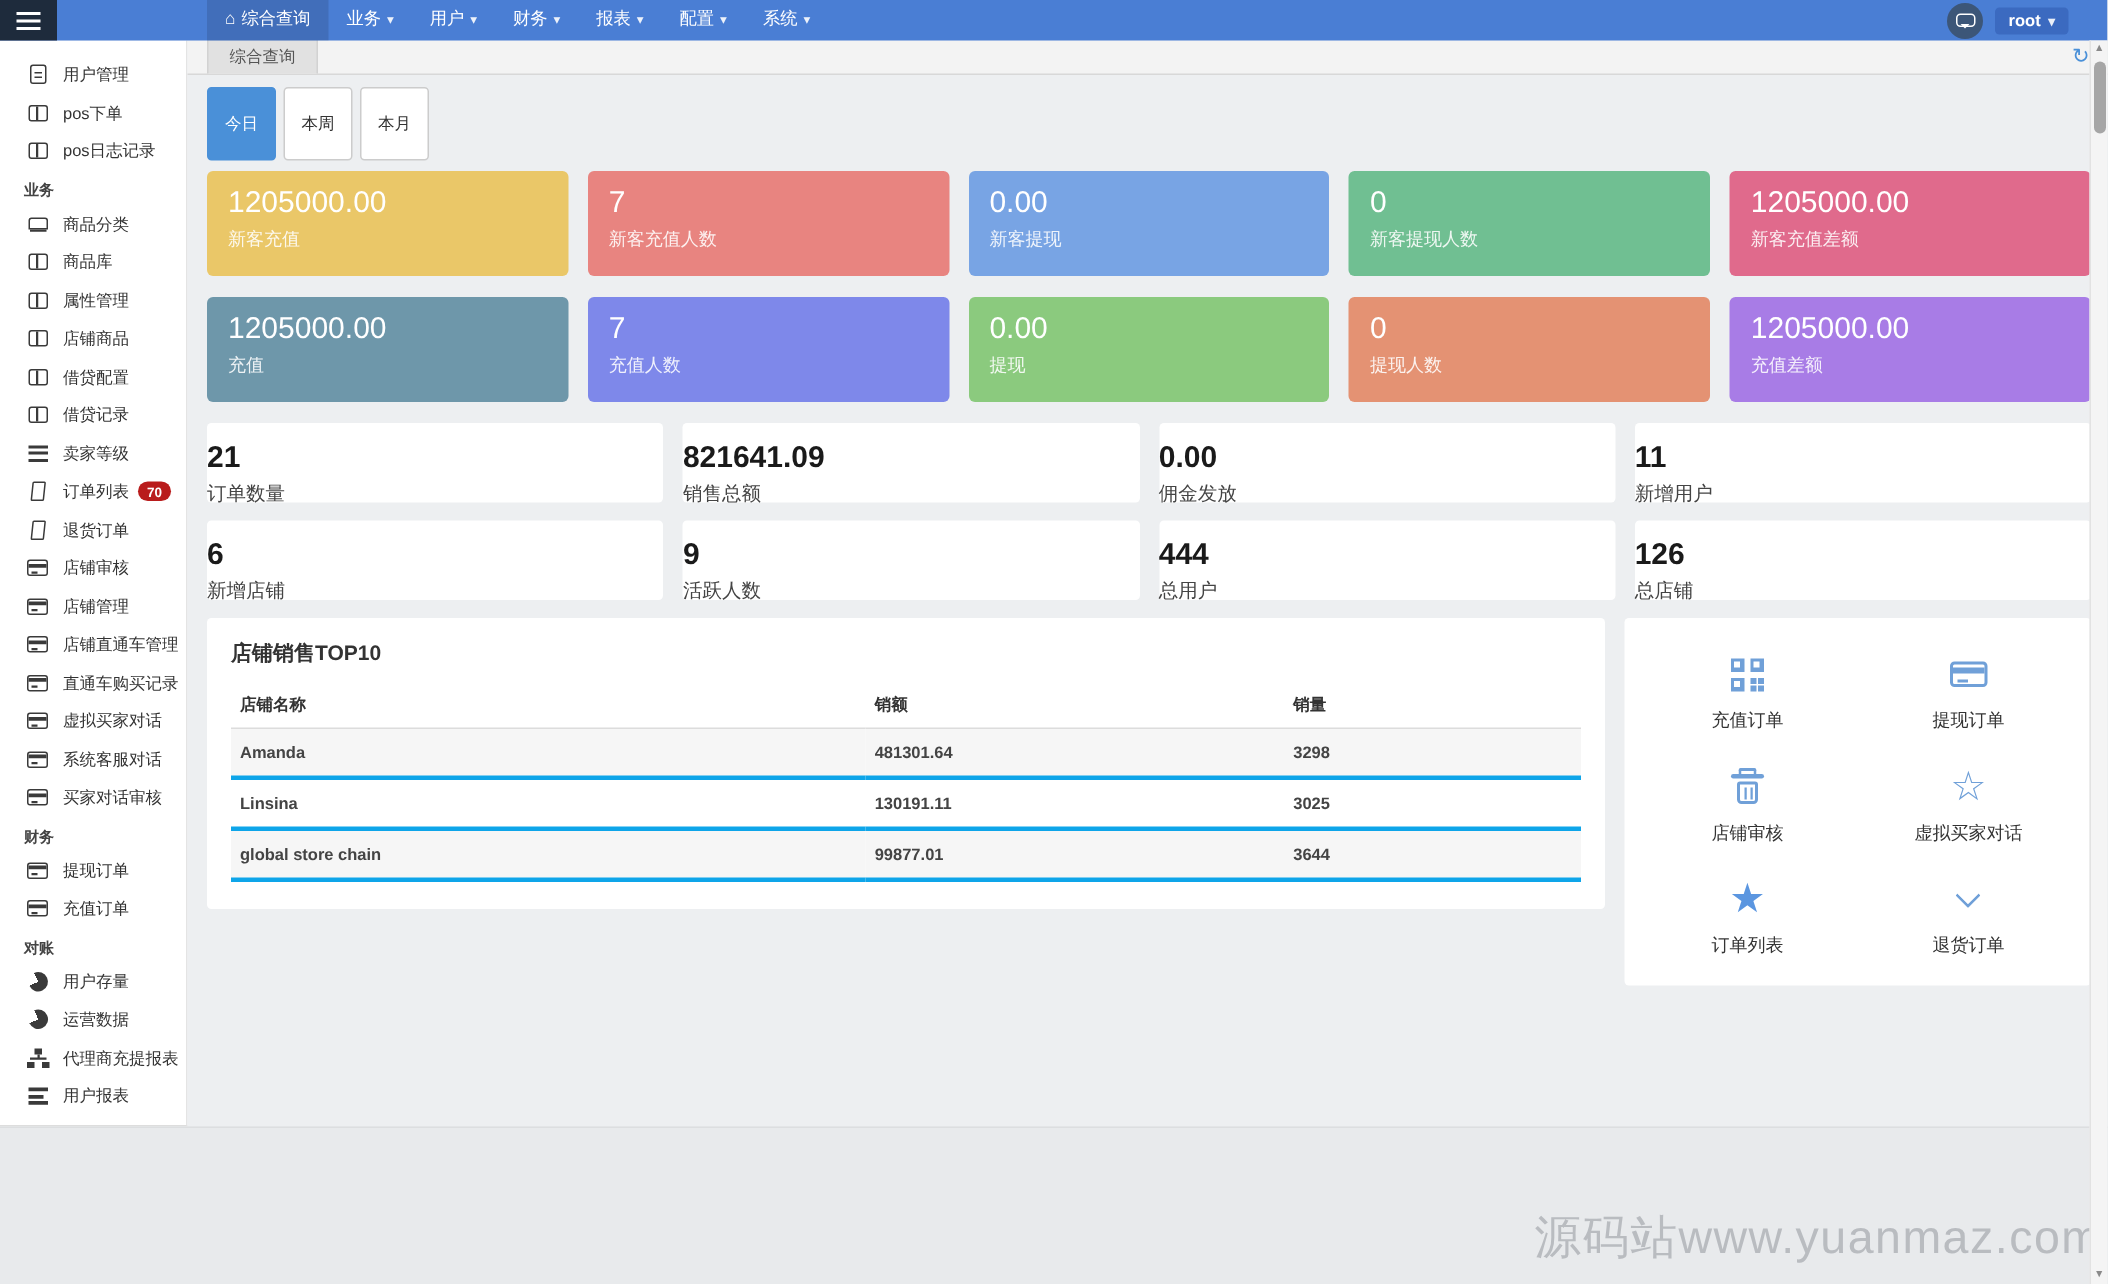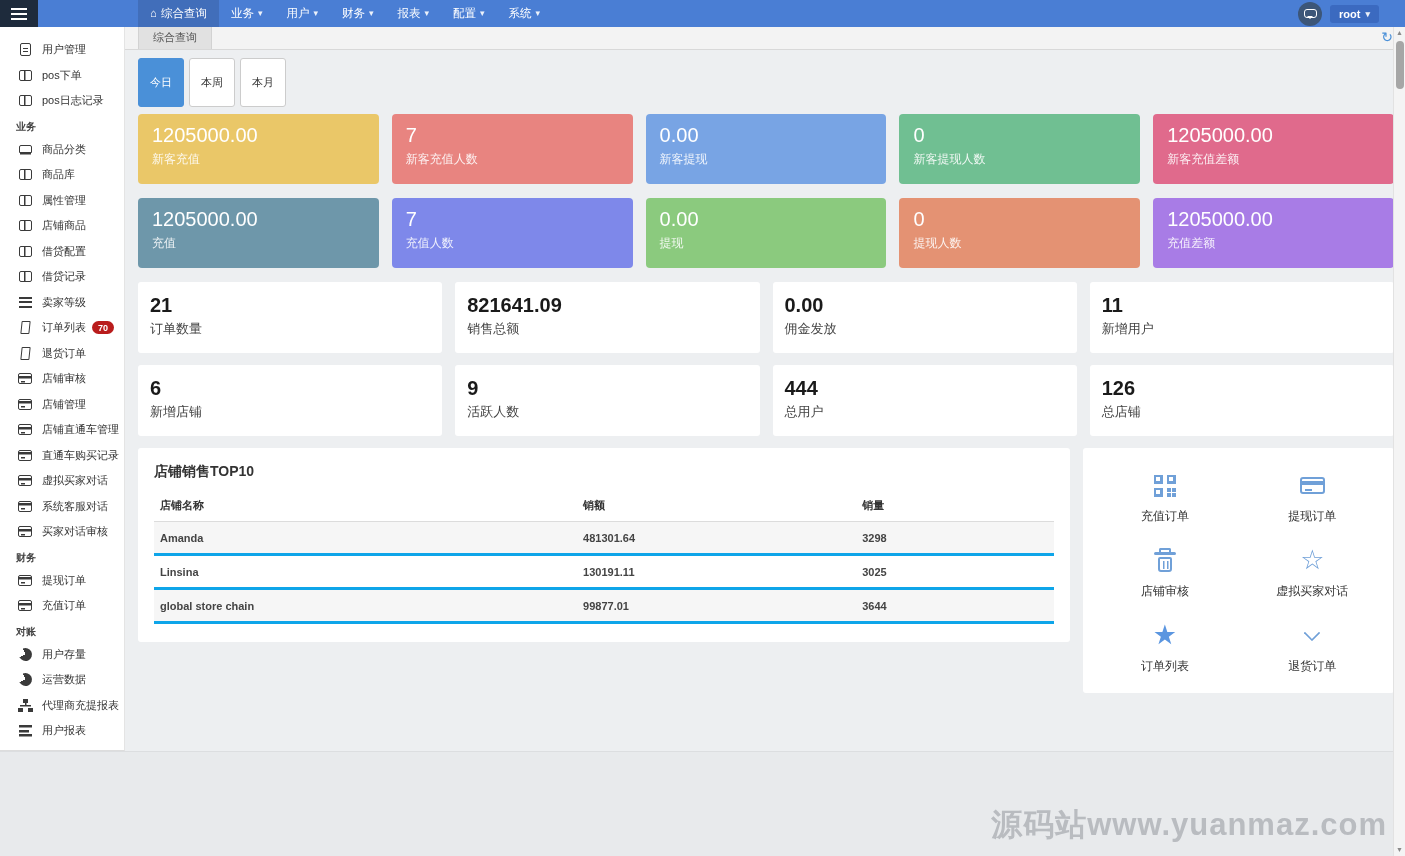--- a/index.html
+++ b/index.html
@@ -48,21 +48,21 @@
   .filters { display:flex; gap:5px; margin:1px 0 7px; }
   .fbtn { font-size:11px; padding:16px 11px; border:1px solid #ccc; background:#fff; color:#333; border-radius:3px; cursor:pointer; }
   .fbtn.on { background:#4a90d8; border-color:#4a90d8; color:#fff; }
 
   .cgrid5 { display:grid; grid-template-columns:repeat(5,1fr); gap:13px; margin-bottom:14px; }
   .stat-card { height:70px; border-radius:4px; padding:9px 14px; color:#fff; cursor:pointer; }
   .stat-card .num { font-size:20px; font-weight:normal; line-height:1.2; }
   .stat-card .lbl { font-size:12px; margin-top:4px; opacity:.88; }
 
   .cgrid4 { display:grid; grid-template-columns:repeat(4,1fr); gap:13px; margin-bottom:12px; }
-  .sum-card { height:71px; background:#fff; border-radius:3px; padding:11px 12px; }
+  .sum-card { height:53px; background:#fff; border-radius:3px; padding:11px 0; }
   .sum-card .num { font-size:20px; font-weight:bold; color:#1a1a1a; line-height:1.2; }
   .sum-card .lbl { font-size:13px; color:#444; margin-top:3px; }
 
   .bottom-grid { display:grid; grid-template-columns:3fr 1fr; gap:13px; align-items:start; }
   .panel { background:#fff; border-radius:3px; }
   .panel-title { font-size:14px; font-weight:bold; color:#333; padding:15px 16px 9px; }
   table.top10 { width:calc(100% - 32px); margin:0 16px 18px; border-collapse:collapse; font-size:11px; }
   table.top10 th { text-align:left; font-weight:bold; color:#333; padding:8px 6px; border-bottom:1px solid #dcdcdc; }
   table.top10 td { color:#444; padding:9.5px 6px; border-bottom:3px solid #0ea5e9;font-weight:bold; }
   table.top10 tbody tr:nth-child(odd) { background:#f6f6f6; }
@@ -83,21 +83,21 @@
   .i-credit-card{width:25px;height:17px;border:2px solid #70a0d8;border-radius:3px;background:linear-gradient(#70a0d8 0 0) 0 2px/100% 4px no-repeat,linear-gradient(#70a0d8 0 0) 3px 10px/7px 2px no-repeat}
   .i-trash{position:relative;width:14px;height:15px;border:2px solid #70a0d8;border-top-width:2.5px;border-radius:2px 2px 3px 3px;margin-top:8px;background:linear-gradient(#70a0d8 0 0) 3px 2px/1.5px 8px no-repeat,linear-gradient(#70a0d8 0 0) 7px 2px/1.5px 8px no-repeat}
   .i-trash::before{content:"";position:absolute;left:-6px;right:-6px;top:-7px;height:2.5px;background:#70a0d8;border-radius:2px}
   .i-trash::after{content:"";position:absolute;left:50%;top:-11px;width:8px;height:4px;transform:translateX(-50%);border:2px solid #70a0d8;border-bottom:none;border-radius:2px 2px 0 0}
   .i-star-outline::before{content:"☆";font-size:27px;color:#70a0d8;line-height:1}
   .i-star-filled::before{content:"★";font-size:27px;color:#5b96e0;line-height:1}
   .i-chevron-down{width:12px;height:12px;border-right:2.5px solid #70a0d8;border-bottom:2.5px solid #70a0d8;transform:rotate(45deg);margin-top:-6px;border-radius:1px}
 
   
   .bottom-strip { height:105px; background:#e8eaec; border-top:1px solid #dcdee0; position:relative; }
-  .watermark { position:absolute; right:18px; bottom:10px; font-size:31px; font-weight:bold; letter-spacing:1px; color:rgba(145,150,156,.55); white-space:nowrap; }
+  .watermark { position:absolute; right:4px; bottom:10px; font-size:31px; font-weight:normal; letter-spacing:1px; color:rgba(145,150,156,.55); white-space:nowrap; }
 
   .vscroll { position:absolute; right:0; top:27px; bottom:0; width:12px; background:#f4f4f4; border-left:1px solid #e2e2e2; z-index:9; }
   .vscroll .arr { display:block; text-align:center; font-size:7px; color:#8a8a8a; line-height:12px; cursor:pointer; }
   .vscroll .thumb { width:8px; height:48px; margin:2px auto 0; background:#a6a6a6; border-radius:4px; cursor:pointer; }
   .vscroll .arr.down { position:absolute; bottom:0; left:0; right:0; }
 </style>
 </head>
 <body>
 
 <div class="navbar">

